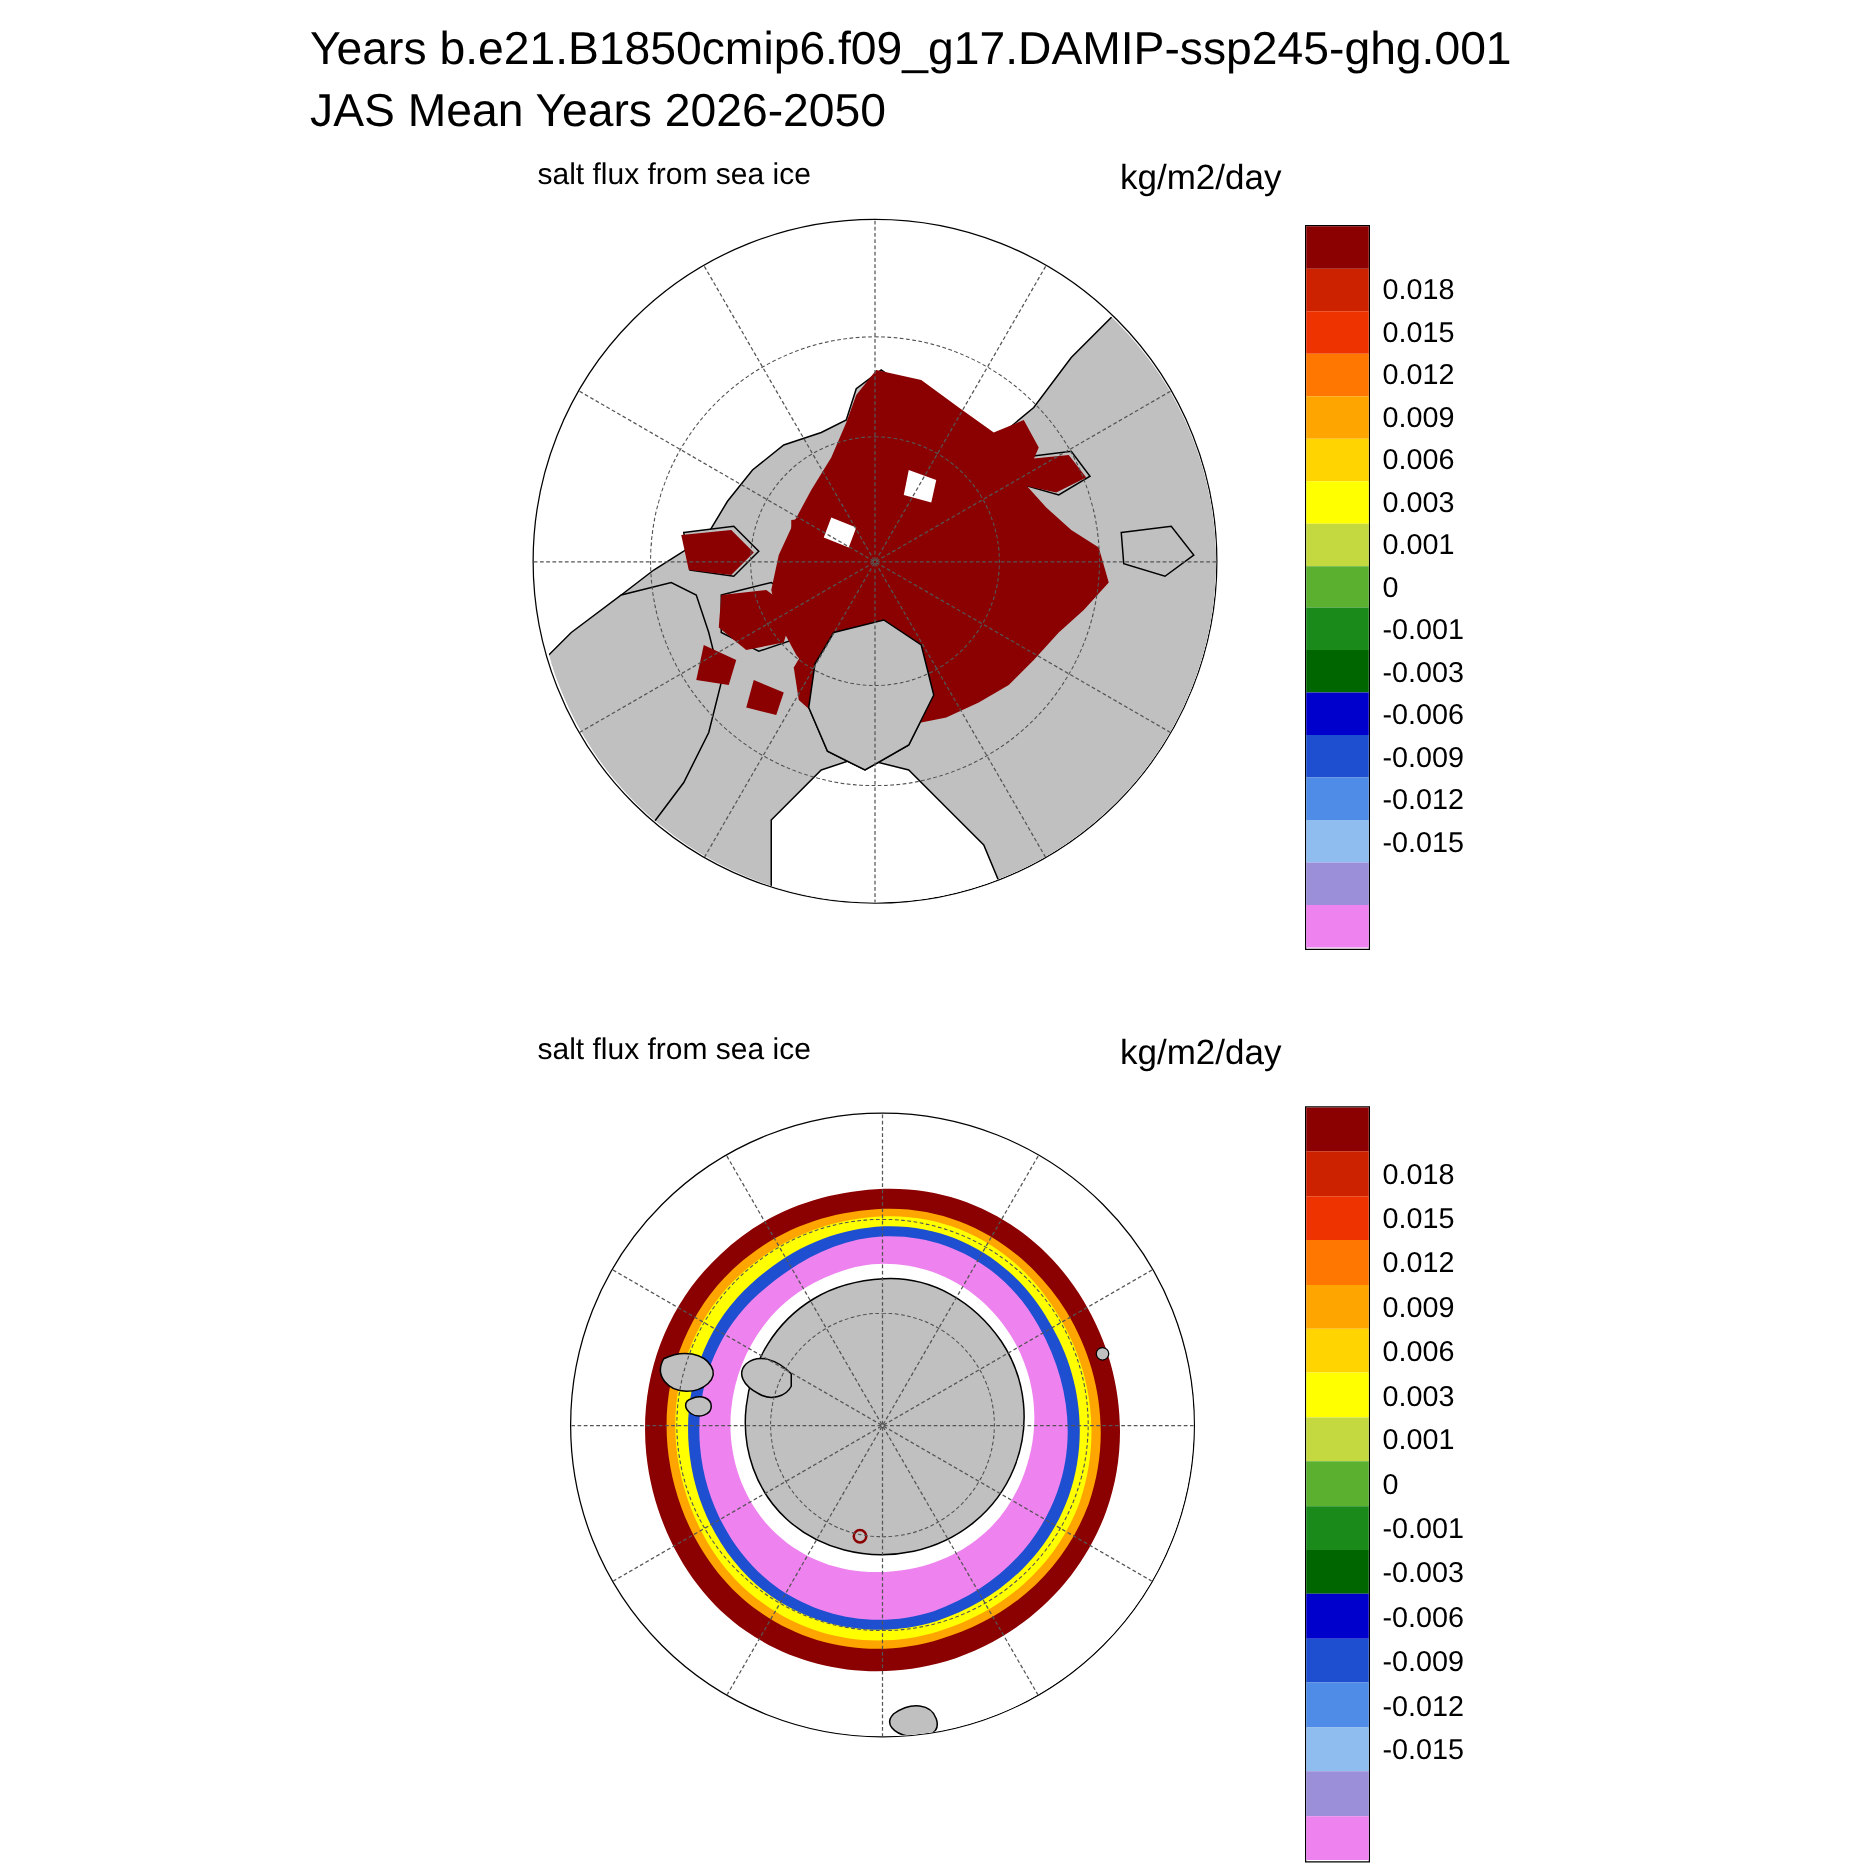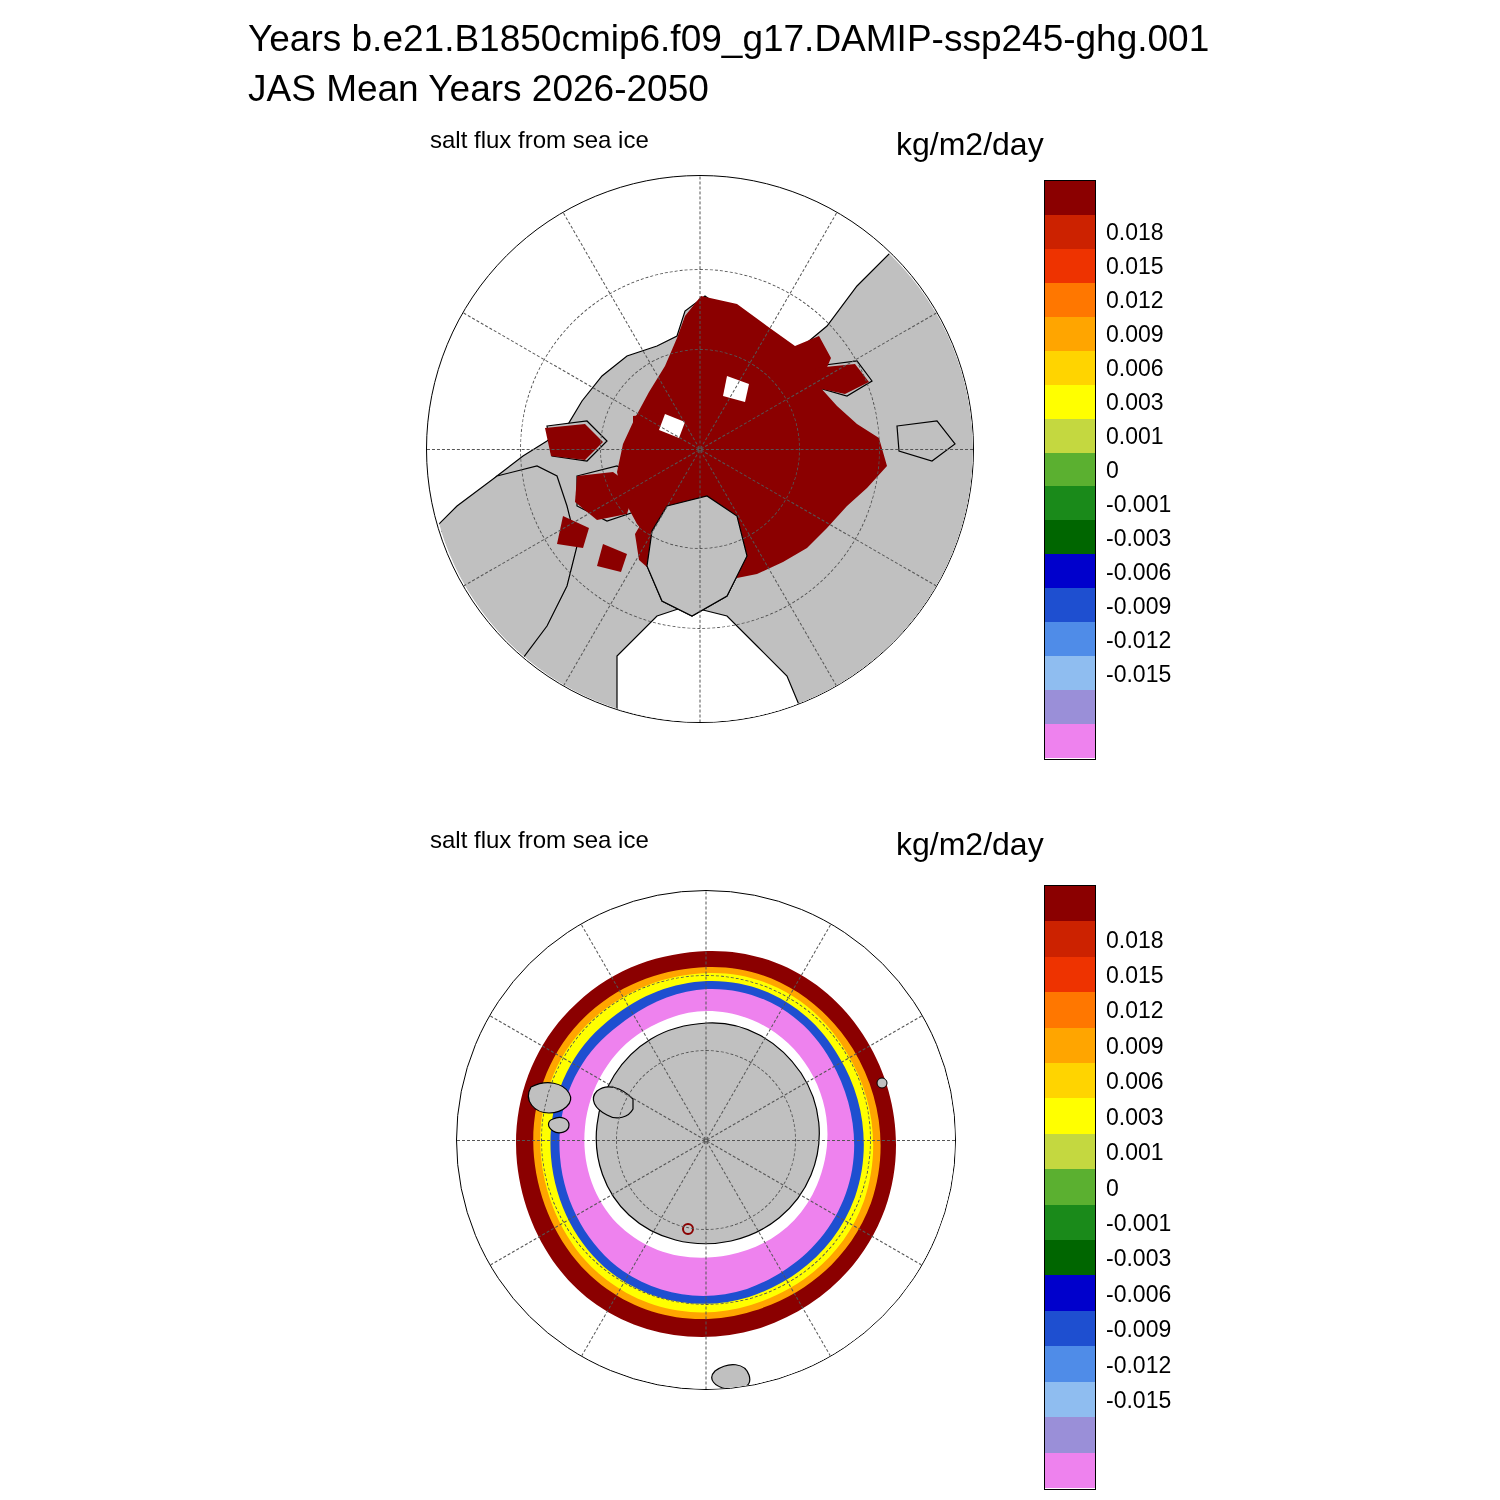--- a/index.html
+++ b/index.html
@@ -32,21 +32,21 @@
   .panel-north { top: 110px; height: 680px; }
   .panel-south { top: 810px; height: 690px; }
 
   .panel-label-left {
     position: absolute;
     font-size: 24px;
     white-space: nowrap;
   }
   .panel-label-right {
     position: absolute;
-    font-size: 32px;
+    font-size: 28px;
     white-space: nowrap;
   }
 
   .map-wrap {
     position: absolute;
     left: 330px;
     width: 640px;
     height: 580px;
   }
   .map-north { top: 65px; }

